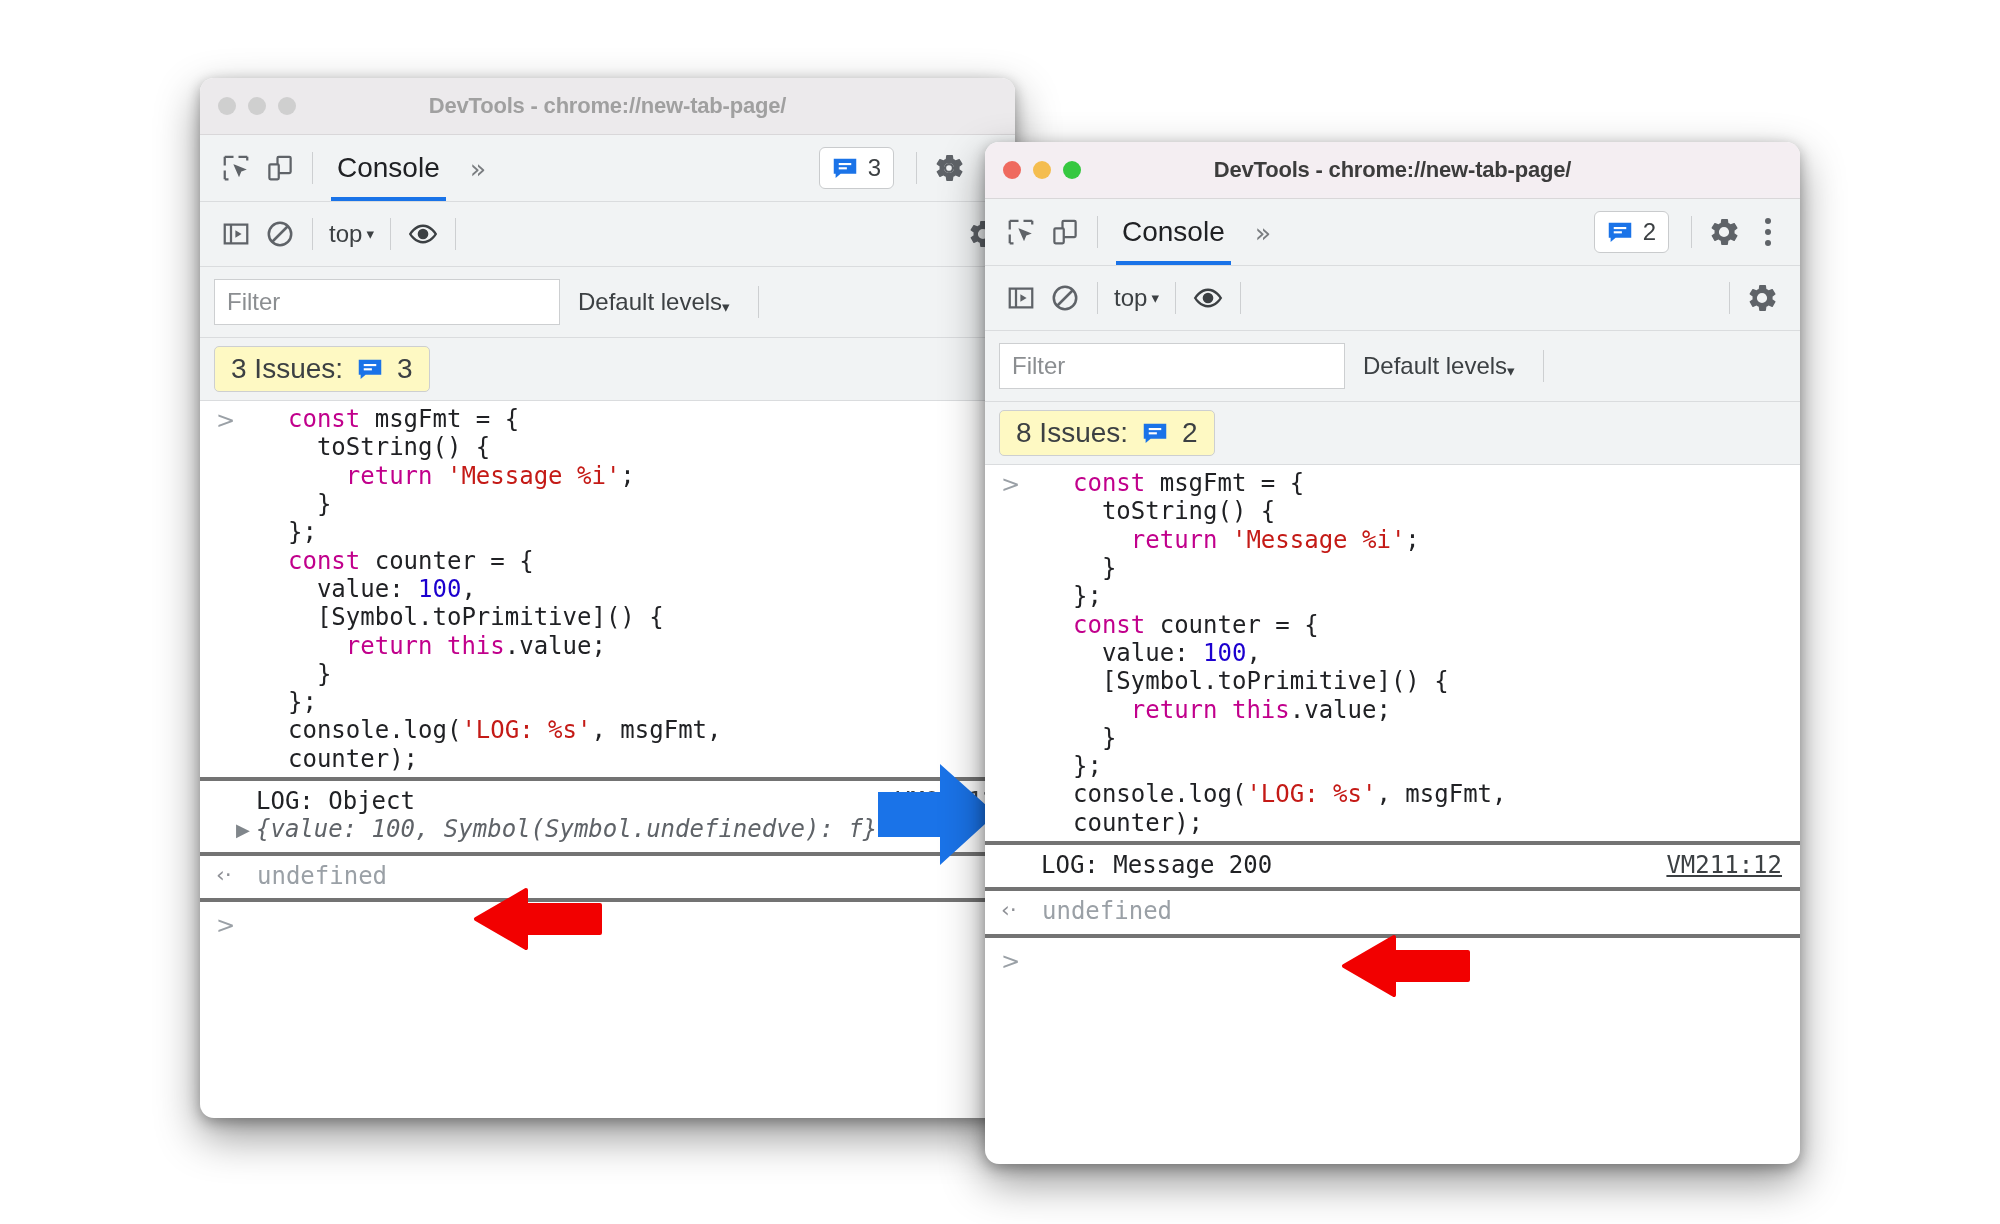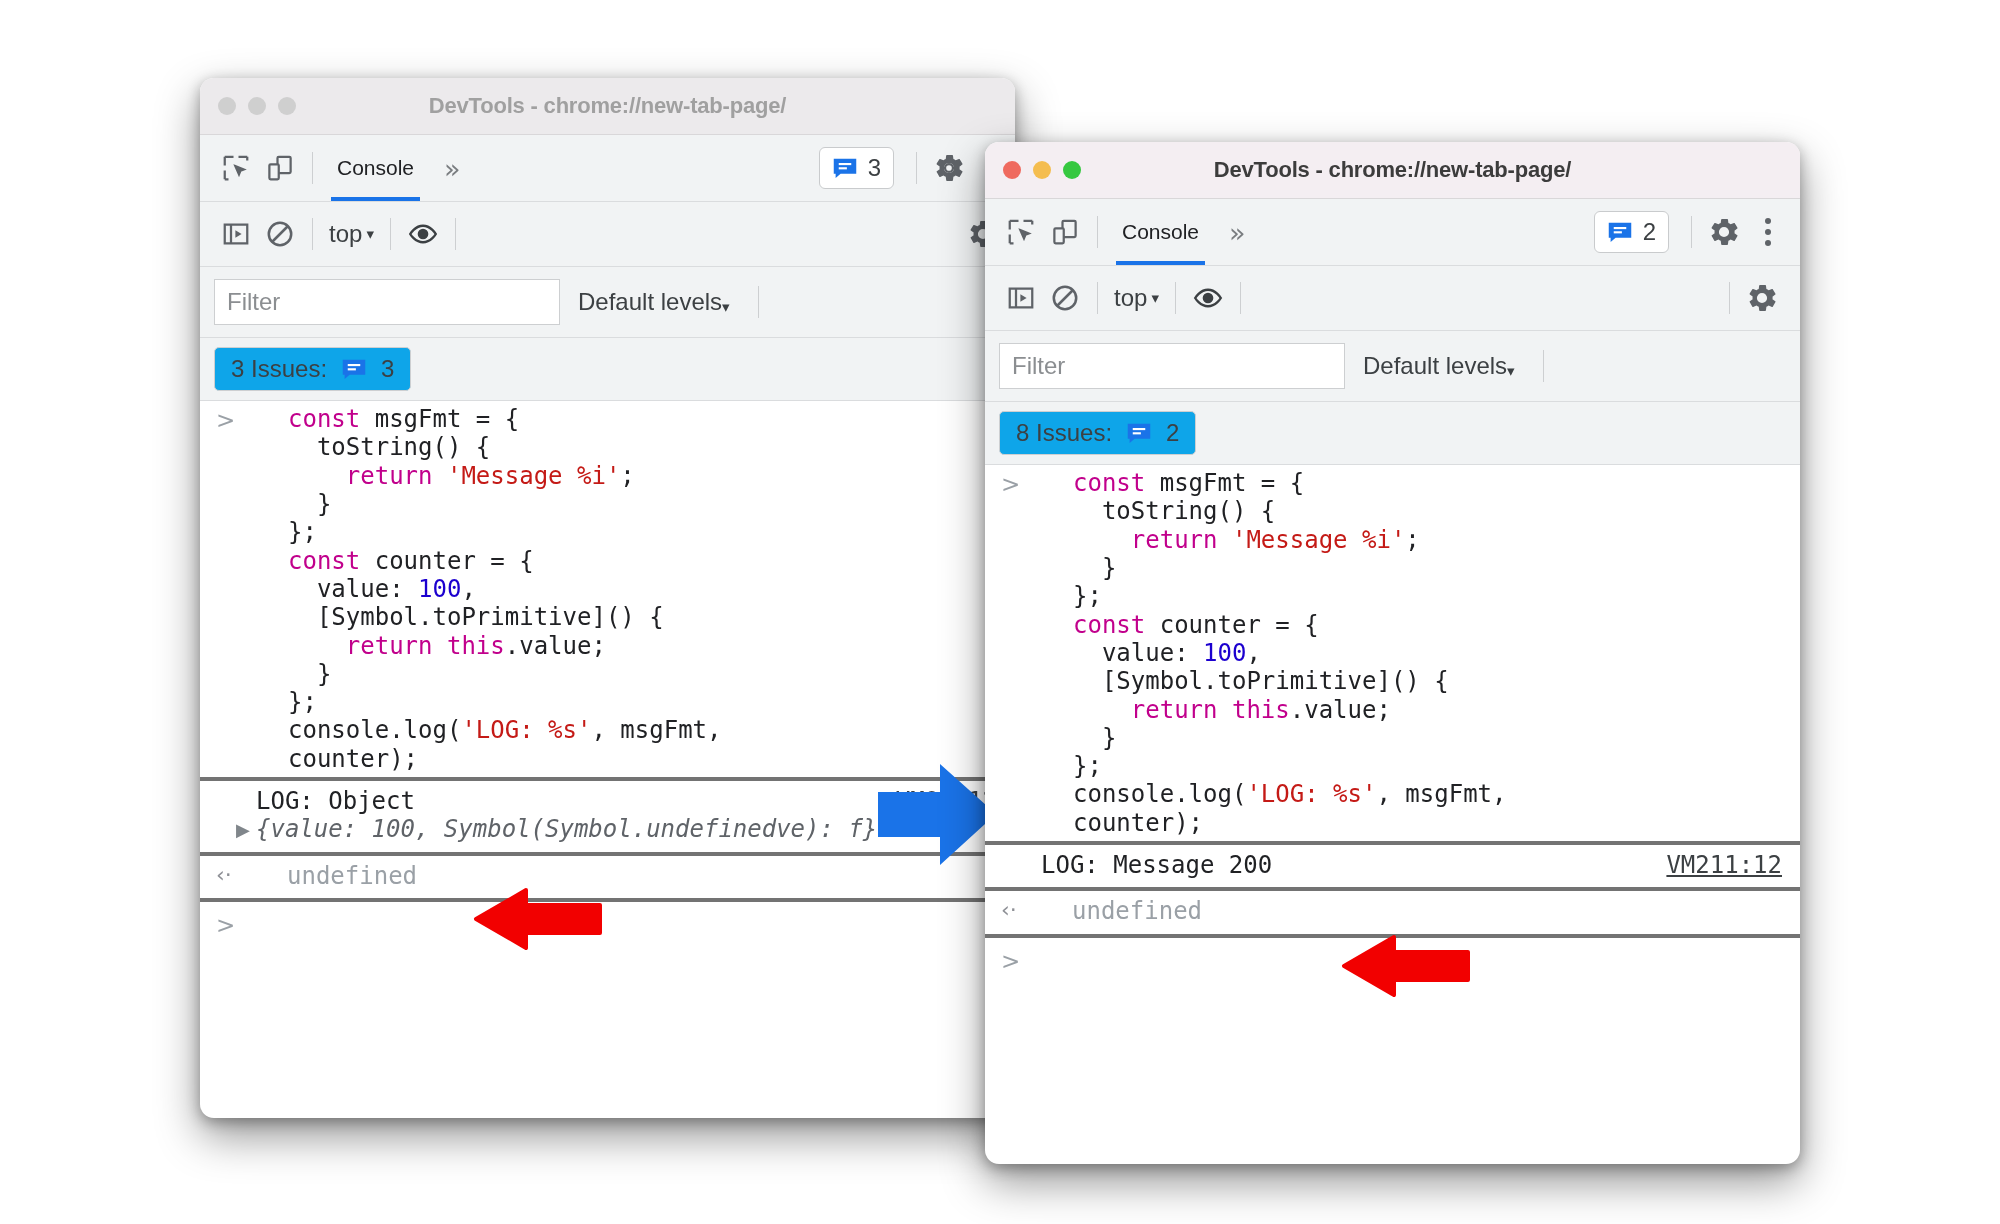--- a/index.html
+++ b/index.html
@@ -108,21 +108,21 @@
 
   .sep {
     width: 1px;
     height: 32px;
     background: #cdcfd1;
     margin: 0 10px;
     flex: none;
   }
 
   .tab {
-    font-size: 21px;
+    font-size: 28px;
     color: #202124;
     padding: 0 14px;
     height: 100%;
     display: flex;
     align-items: center;
     position: relative;
   }
   .tab.selected::after {
     content: "";
     position: absolute;
@@ -227,23 +227,23 @@
     align-items: center;
     padding-left: 14px;
     border-bottom: 1px solid #dadcde;
   }
   .issues-btn {
     display: inline-flex;
     align-items: center;
     gap: 12px;
     border: 1px solid #cdcfd1;
     border-radius: 5px;
-    background: #0ea5e9;
+    background: #fef9c3;
     padding: 6px 16px;
-    font-size: 24px;
+    font-size: 28px;
     color: #3c4043;
   }
 
   
   .console-body {
     background: #ffffff;
     font-family: "DejaVu Sans Mono", monospace;
     font-size: 24px;
     line-height: 1.18;
     position: relative;
@@ -303,21 +303,21 @@
     position: absolute;
     right: 18px;
     top: 6px;
     color: #3c4043;
     text-decoration: underline;
     font-size: 24px;
     font-family: "DejaVu Sans Mono", monospace;
   }
   .undef {
     color: #9aa0a6;
-    padding-left: 87px;
+    padding-left: 57px;
     white-space: pre;
   }
   .prompt-row {
     padding: 10px 0 14px 0;
   }
 
   
   .blue-arrow {
     position: absolute;
     left: 878px;

